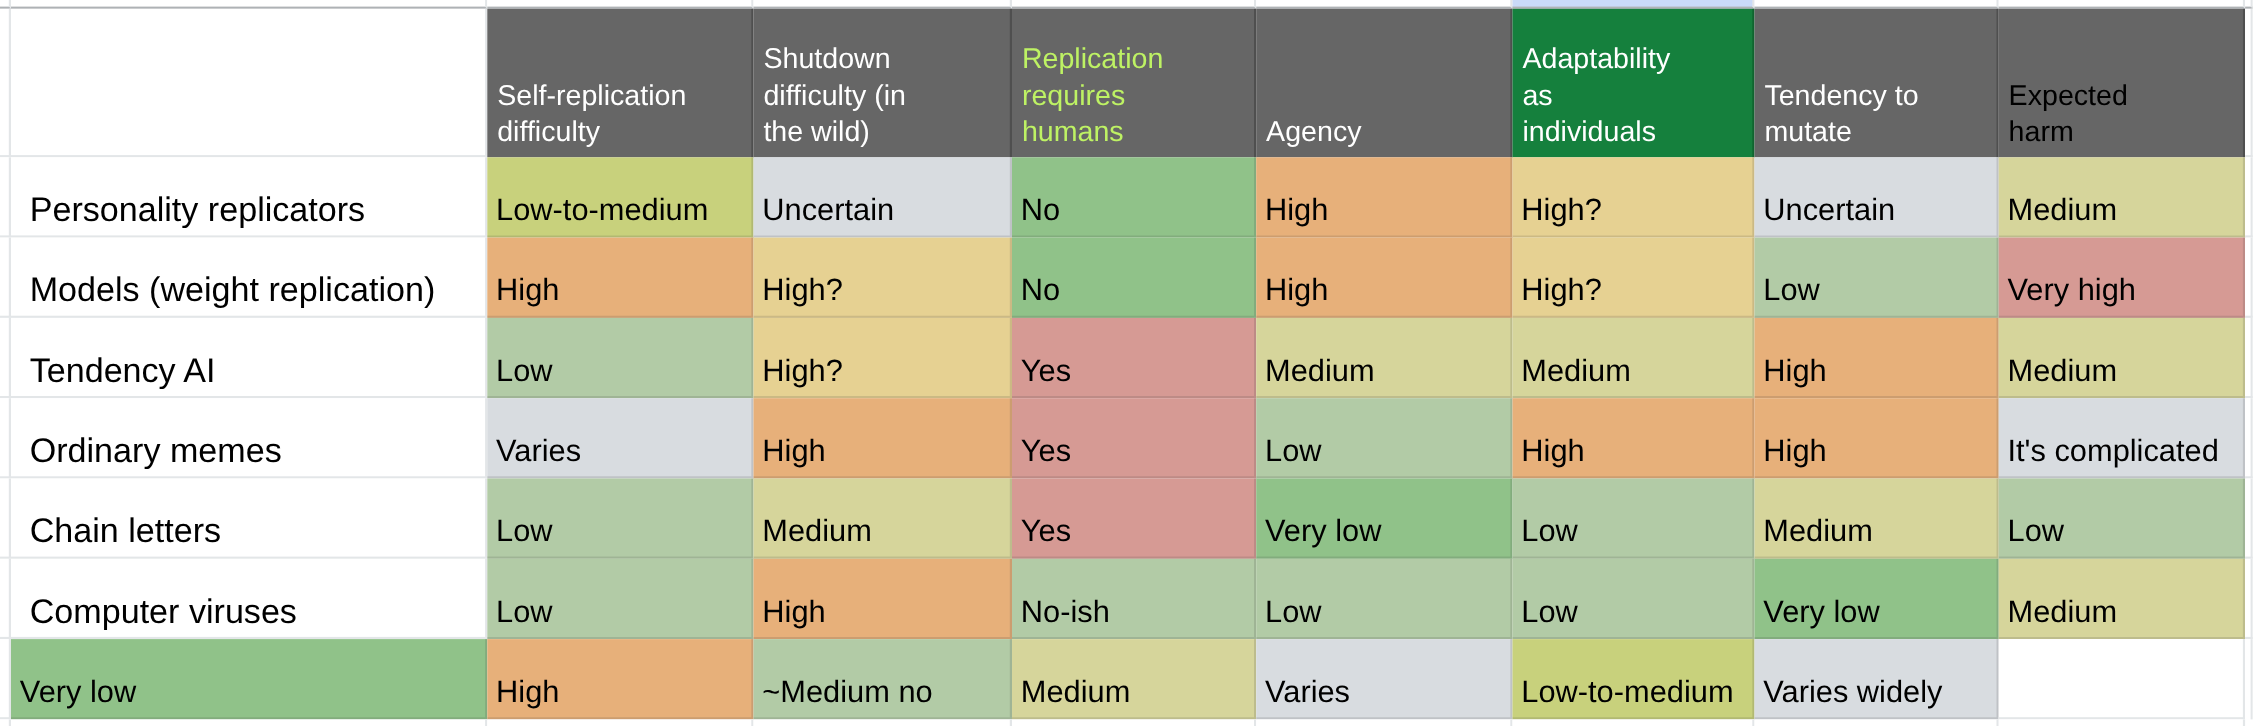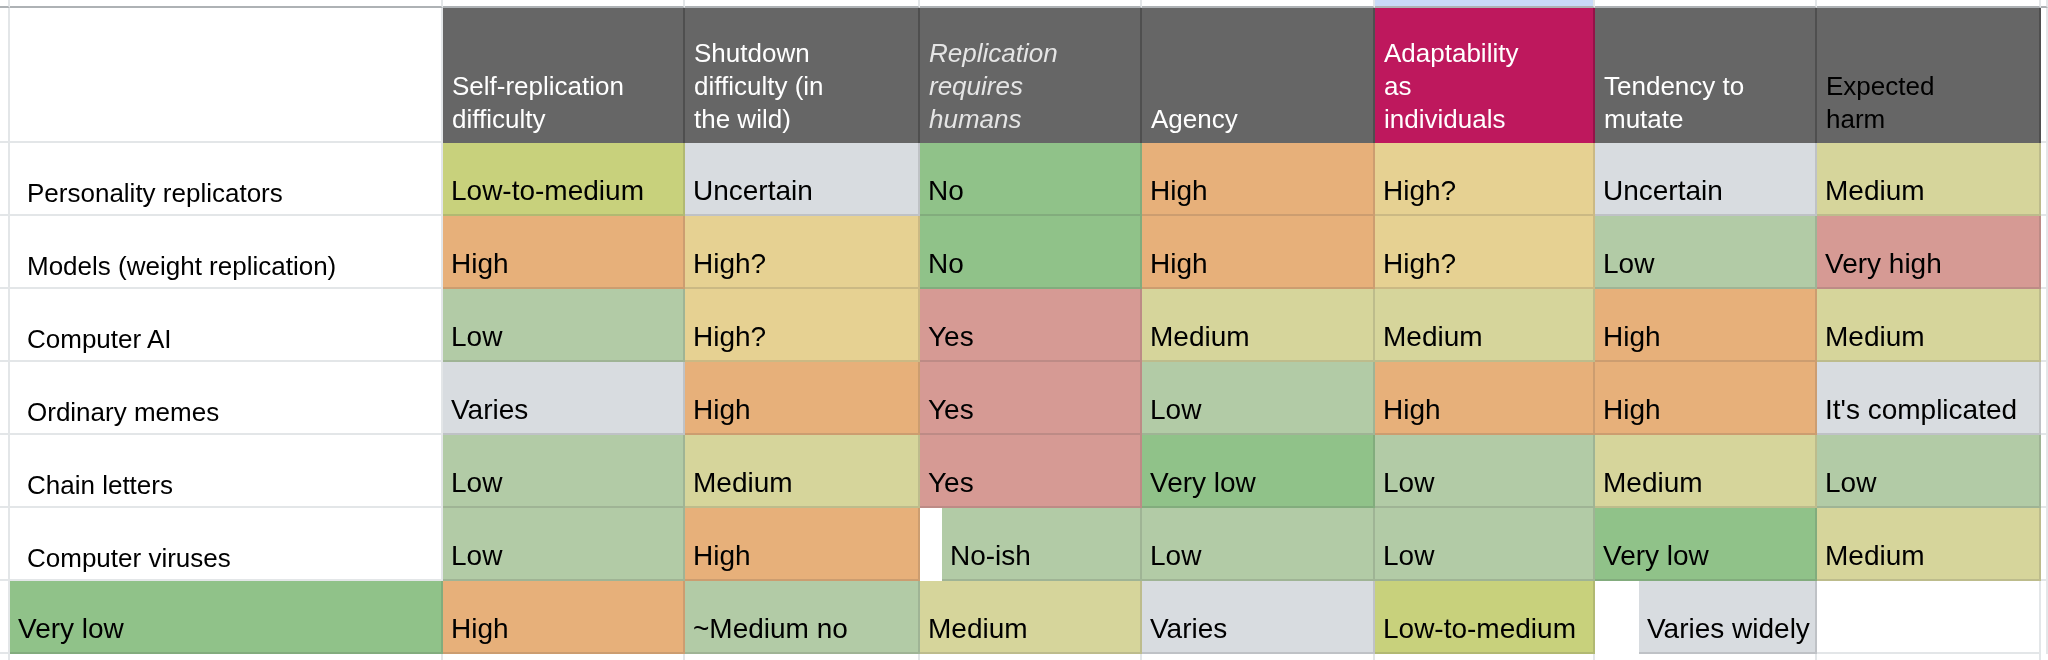--- a/index.html
+++ b/index.html
@@ -26,21 +26,21 @@
   .top-sliver{border-bottom:2px solid #aeb2b5;}
   .bottom-sliver{border-bottom:none;}
   .head-cell{
     font-size:26px;line-height:33px;
     padding:0 8px 7px 9px;
     border-right:2px solid rgba(0,0,0,0.22);
     border-bottom:none;
   }
   .corner-cell{border-bottom:2px solid #e3e6e8;}
   .label-cell{
-    font-size:26px;
+    font-size:31px;
     padding:0 8px 5px 17px;
     white-space:nowrap;
   }
   .value-cell{
     font-size:28px;
     padding:0 6px 7px 8px;
     border-right:2px solid rgba(60,60,60,0.16);
     border-bottom:2px solid rgba(60,60,60,0.16);
     white-space:nowrap;
   }
@@ -56,23 +56,23 @@
     <div class="cell top-sliver"></div>
     <div class="cell top-sliver"></div>
     <div class="cell top-sliver" style="background: rgb(201, 218, 248);"></div>
     <div class="cell top-sliver"></div>
     <div class="cell top-sliver"></div>
     <div class="cell top-sliver"></div>
     <div class="cell top-edge"></div>
     <div class="cell corner-cell"></div>
     <div class="cell head-cell" style="background: rgb(102, 102, 102); color: rgb(255, 255, 255); padding-right: 8px;">Self-replication difficulty</div>
     <div class="cell head-cell" style="background: rgb(102, 102, 102); color: rgb(255, 255, 255); padding-right: 58px;">Shutdown difficulty (in the wild)</div>
-    <div class="cell head-cell" style="background: rgb(102, 102, 102); color: #e5e5e5; padding-right: 38px; font-style: italic;">Replication requires humans</div>
+    <div class="cell head-cell" style="background: rgb(102, 102, 102); color: #bef264; padding-right: 38px;">Replication requires humans</div>
     <div class="cell head-cell" style="background: rgb(102, 102, 102); color: rgb(255, 255, 255); padding-right: 8px;">Agency</div>
-    <div class="cell head-cell" style="background: #be185d; color: rgb(255, 255, 255); padding-right: 93px;">Adaptability as individuals</div>
+    <div class="cell head-cell" style="background: #15803d; color: rgb(255, 255, 255); padding-right: 93px;">Adaptability as individuals</div>
     <div class="cell head-cell" style="background: rgb(102, 102, 102); color: rgb(255, 255, 255); padding-right: 12px;">Tendency to mutate</div>
     <div class="cell head-cell" style="background: rgb(102, 102, 102); color: #000000; padding-right: 53px;">Expected harm</div>
     <div class="cell "></div>
     <div class="cell "></div>
     <div class="cell label-cell">Personality replicators</div>
     <div class="cell value-cell" style="background: rgb(200, 209, 124);">Low-to-medium</div>
     <div class="cell value-cell" style="background: rgb(216, 220, 224);">Uncertain</div>
     <div class="cell value-cell" style="background: rgb(144, 194, 137);">No</div>
     <div class="cell value-cell" style="background: rgb(231, 176, 122);">High</div>
     <div class="cell value-cell" style="background: rgb(230, 209, 146);">High?</div>
@@ -83,21 +83,21 @@
     <div class="cell label-cell">Models (weight replication)</div>
     <div class="cell value-cell" style="background: rgb(231, 176, 122);">High</div>
     <div class="cell value-cell" style="background: rgb(230, 209, 146);">High?</div>
     <div class="cell value-cell" style="background: rgb(144, 194, 137);">No</div>
     <div class="cell value-cell" style="background: rgb(231, 176, 122);">High</div>
     <div class="cell value-cell" style="background: rgb(230, 209, 146);">High?</div>
     <div class="cell value-cell" style="background: rgb(178, 203, 166);">Low</div>
     <div class="cell value-cell" style="background: rgb(214, 154, 148);">Very high</div>
     <div class="cell "></div>
     <div class="cell "></div>
-    <div class="cell label-cell">Computer AI</div>
+    <div class="cell label-cell">Tendency AI</div>
     <div class="cell value-cell" style="background: rgb(178, 203, 166);">Low</div>
     <div class="cell value-cell" style="background: rgb(230, 209, 146);">High?</div>
     <div class="cell value-cell" style="background: rgb(214, 154, 148);">Yes</div>
     <div class="cell value-cell" style="background: rgb(214, 213, 155);">Medium</div>
     <div class="cell value-cell" style="background: rgb(214, 213, 155);">Medium</div>
     <div class="cell value-cell" style="background: rgb(231, 176, 122);">High</div>
     <div class="cell value-cell" style="background: rgb(214, 213, 155);">Medium</div>
     <div class="cell "></div>
     <div class="cell "></div>
     <div class="cell label-cell">Ordinary memes</div>
@@ -116,34 +116,34 @@
     <div class="cell value-cell" style="background: rgb(214, 154, 148);">Yes</div>
     <div class="cell value-cell" style="background: rgb(144, 194, 137);">Very low</div>
     <div class="cell value-cell" style="background: rgb(178, 203, 166);">Low</div>
     <div class="cell value-cell" style="background: rgb(214, 213, 155);">Medium</div>
     <div class="cell value-cell" style="background: rgb(178, 203, 166);">Low</div>
     <div class="cell "></div>
     <div class="cell "></div>
     <div class="cell label-cell">Computer viruses</div>
     <div class="cell value-cell" style="background: rgb(178, 203, 166);">Low</div>
     <div class="cell value-cell" style="background: rgb(231, 176, 122);">High</div>
-    <div class="cell value-cell" style="background: rgb(178, 203, 166); margin-left: 22px;">No-ish</div>
+    <div class="cell value-cell" style="background: rgb(178, 203, 166);">No-ish</div>
     <div class="cell value-cell" style="background: rgb(178, 203, 166);">Low</div>
     <div class="cell value-cell" style="background: rgb(178, 203, 166);">Low</div>
     <div class="cell value-cell" style="background: rgb(144, 194, 137);">Very low</div>
     <div class="cell value-cell" style="background: rgb(214, 213, 155);">Medium</div>
     <div class="cell "></div>
     <div class="cell "></div>
     <div class="cell value-cell" style="background: rgb(144, 194, 137);">Very low</div>
     <div class="cell value-cell" style="background: rgb(231, 176, 122);">High</div>
     <div class="cell value-cell" style="background: rgb(178, 203, 166);">~Medium no</div>
     <div class="cell value-cell" style="background: rgb(214, 213, 155);">Medium</div>
     <div class="cell value-cell" style="background: rgb(216, 220, 224);">Varies</div>
     <div class="cell value-cell" style="background: rgb(200, 209, 124);">Low-to-medium</div>
-    <div class="cell value-cell" style="background: rgb(216, 220, 224); margin-left: 44px;">Varies widely</div>
+    <div class="cell value-cell" style="background: rgb(216, 220, 224);">Varies widely</div>
     <div class="cell "></div>
     <div class="cell bottom-sliver"></div>
     <div class="cell bottom-sliver"></div>
     <div class="cell bottom-sliver"></div>
     <div class="cell bottom-sliver"></div>
     <div class="cell bottom-sliver"></div>
     <div class="cell bottom-sliver"></div>
     <div class="cell bottom-sliver"></div>
     <div class="cell bottom-sliver"></div>
     <div class="cell bottom-sliver"></div>

